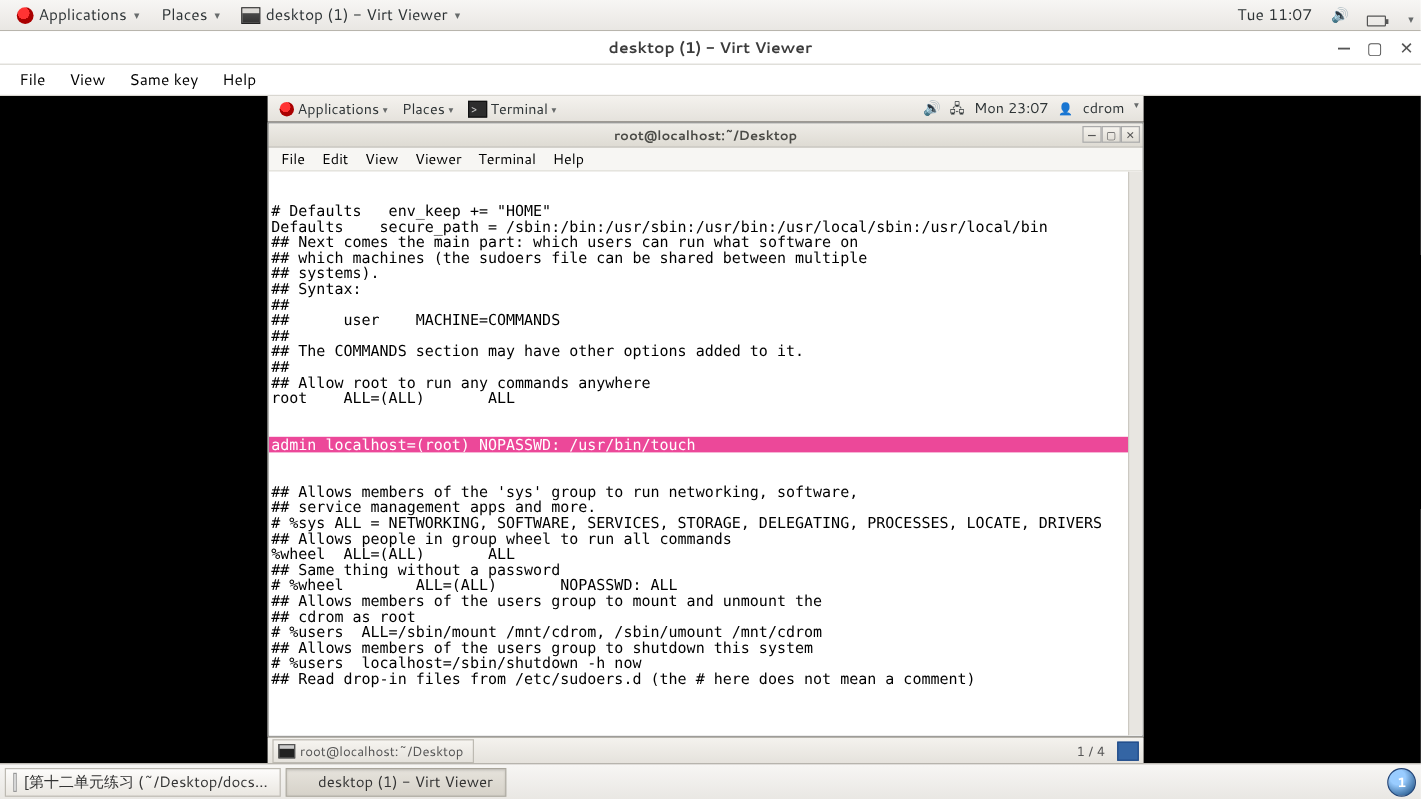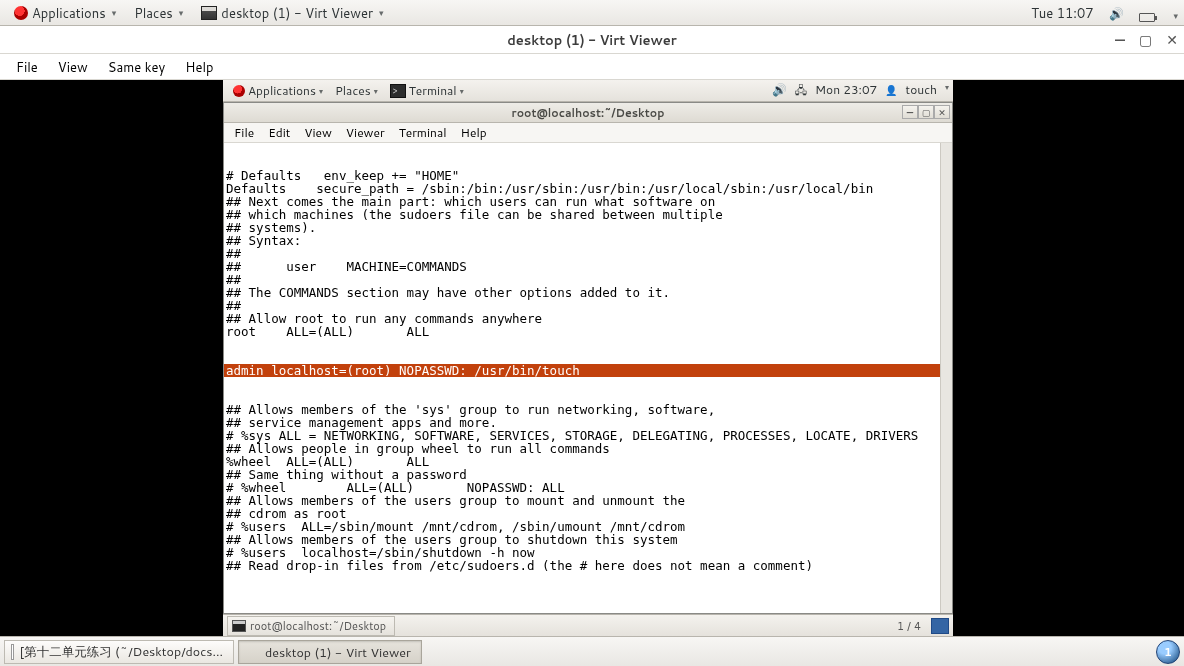--- a/index.html
+++ b/index.html
@@ -36,21 +36,21 @@
 
   
   .term-window { background:#fff; border:1px solid #8a8a86; display:flex; flex-direction:column; flex:1; }
   .term-titlebar { height:20px; background:linear-gradient(#eeece7,#dedbd3); border-bottom:1px solid #b8b5ad; display:flex; align-items:center; justify-content:center; font-size:11px; font-weight:bold; color:#4a4a46; position:relative; }
   .term-titlebar .tw-controls { position:absolute; right:2px; top:2px; display:flex; gap:0; }
   .term-titlebar .tw-controls span { width:16px; height:14px; border:1px solid #aaa; background:linear-gradient(#f5f3ee,#e0ddd5); display:flex; align-items:center; justify-content:center; font-size:9px; color:#555; cursor:pointer; }
   .term-menubar { height:20px; display:flex; align-items:center; padding:0 4px; gap:2px; font-size:12px; border-bottom:1px solid #d9d7d1; background:#f7f6f3; }
   .term-menubar .m { padding:1px 6px; cursor:pointer; }
   .term-body { flex:1; background:#fff; color:#000; font-family:"DejaVu Sans Mono","Liberation Mono",monospace; font-size:12.5px; line-height:13px; white-space:pre; overflow:hidden; padding:0; position:relative; }
   .term-body .line { padding:0 2px; }
-  .term-body .hl { background:#c2410c; color:#fff; display:block; padding:0 2px; margin-right:2px; }
+  .term-body .hl { background:#ec4899; color:#fff; display:block; padding:0 2px; margin-right:2px; }
   .term-scroll { position:absolute; right:0; top:0; bottom:0; width:12px; background:#e8e6e1; border-left:1px solid #ccc9c2; }
   
   
   .guest-footer { height:22px; background:linear-gradient(#f4f2ee,#e5e2dc); border-top:1px solid #b8b5ad; display:flex; align-items:center; padding:0 4px; font-size:11px; }
   .guest-footer .task { display:flex; align-items:center; gap:4px; padding:1px 8px 1px 4px; border:1px solid #bdbab2; background:linear-gradient(#f6f4f0,#e5e2dc); margin-right:auto; color:#555; }
   .guest-footer .task .ticon { width:14px;height:12px;background:#222;border:1px solid #555;display:inline-block;position:relative; }
   .guest-footer .task .ticon:before{content:"";position:absolute;top:0;left:0;right:0;height:3px;background:#ccc;}
   .guest-footer .ws { margin-left:auto; color:#555; padding:0 6px;text-align:right; }
   .guest-footer .bluebox { width:18px; height:16px; background:#3465a4; border:1px solid #204a87; margin-left:4px; }
 
@@ -138,21 +138,21 @@
         <div class="menu-item">
           <span class="icon-termtask"></span>
           <span>Terminal</span>
           <span class="tri">▾</span>
         </div>
         <div class="right">
           <span class="icon-vol"></span>
           <span class="icon-net"></span>
           <span>Mon 23:07</span>
           <span class="icon-user"></span>
-          <span>touch</span>
+          <span>cdrom</span>
           <span class="tri">▾</span>
         </div>
       </div>
 
       <div class="term-window">
         <div class="term-titlebar">
           <span>root@localhost:~/Desktop</span>
           <div class="tw-controls">
             <span>—</span>
             <span>▢</span>

